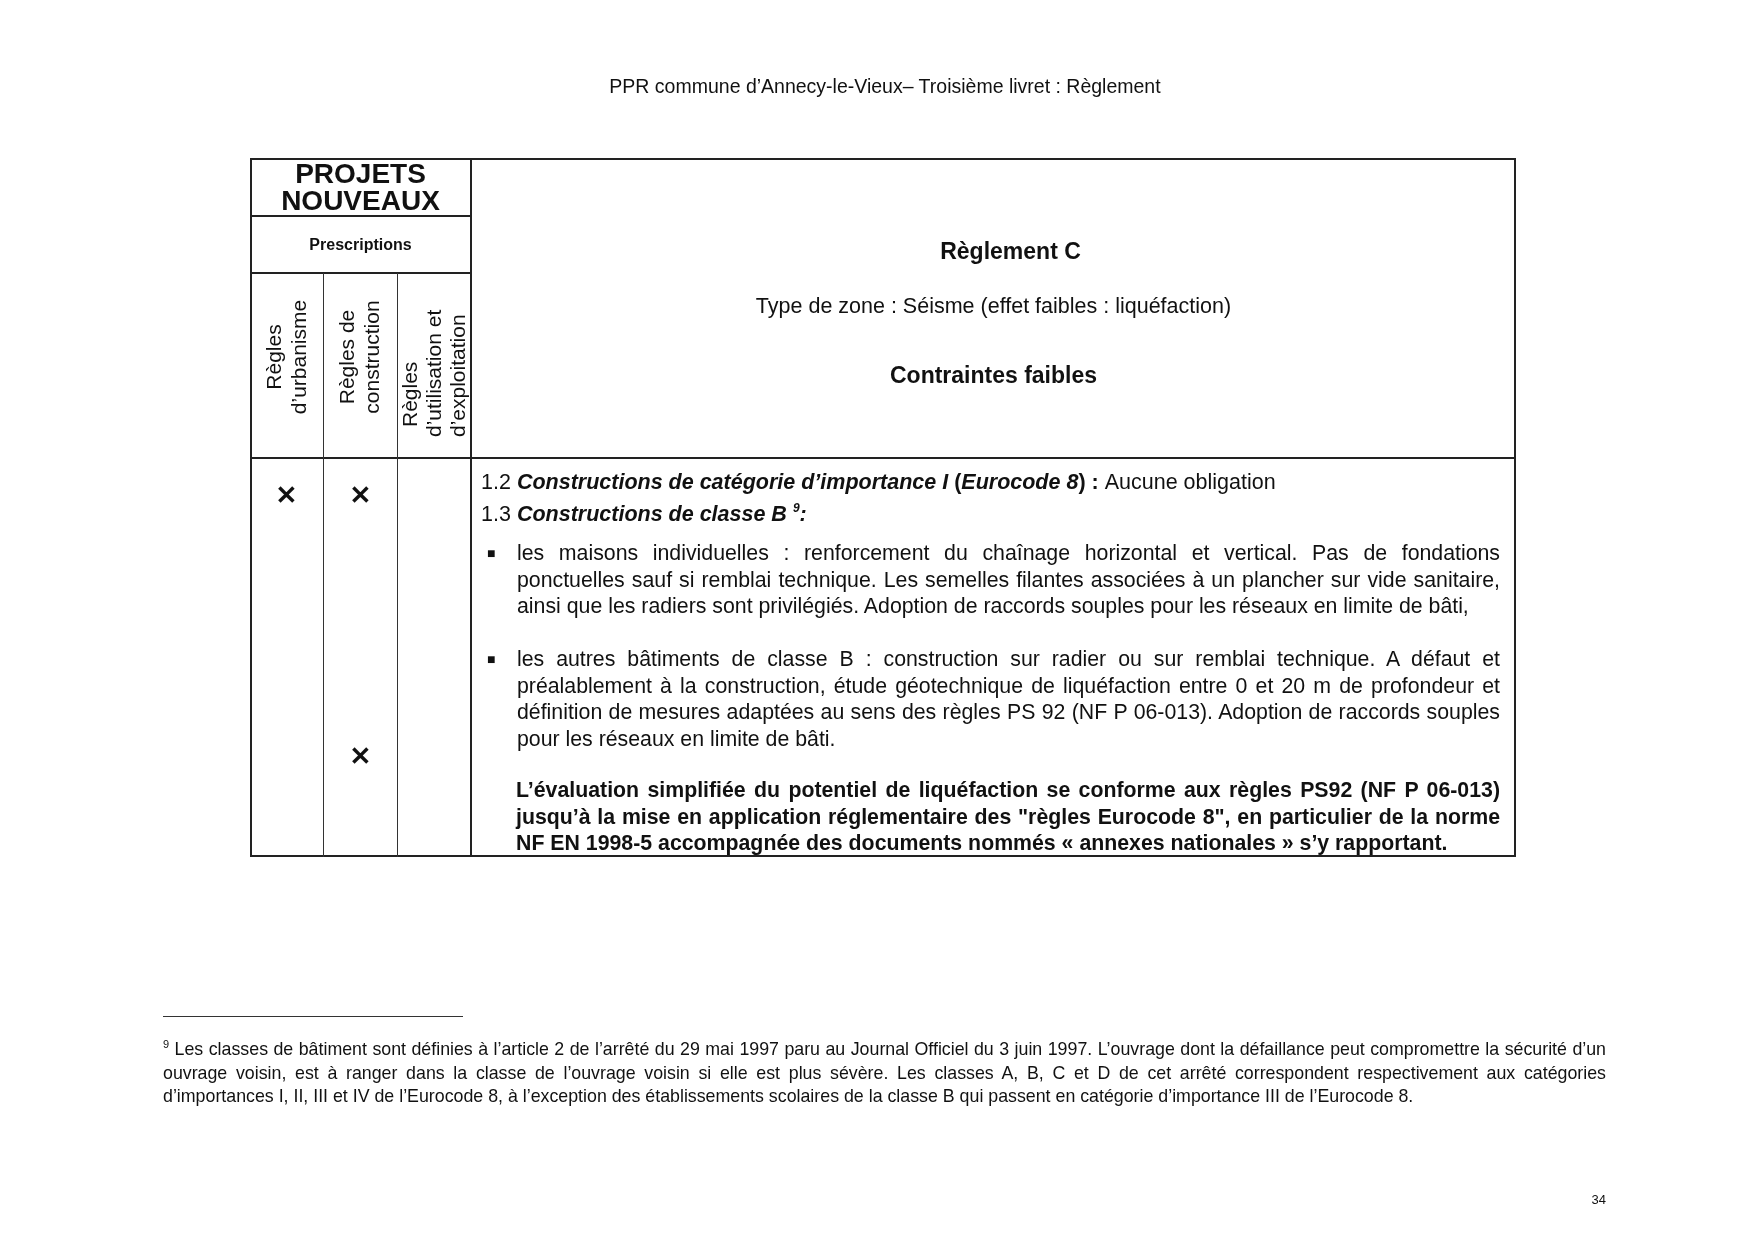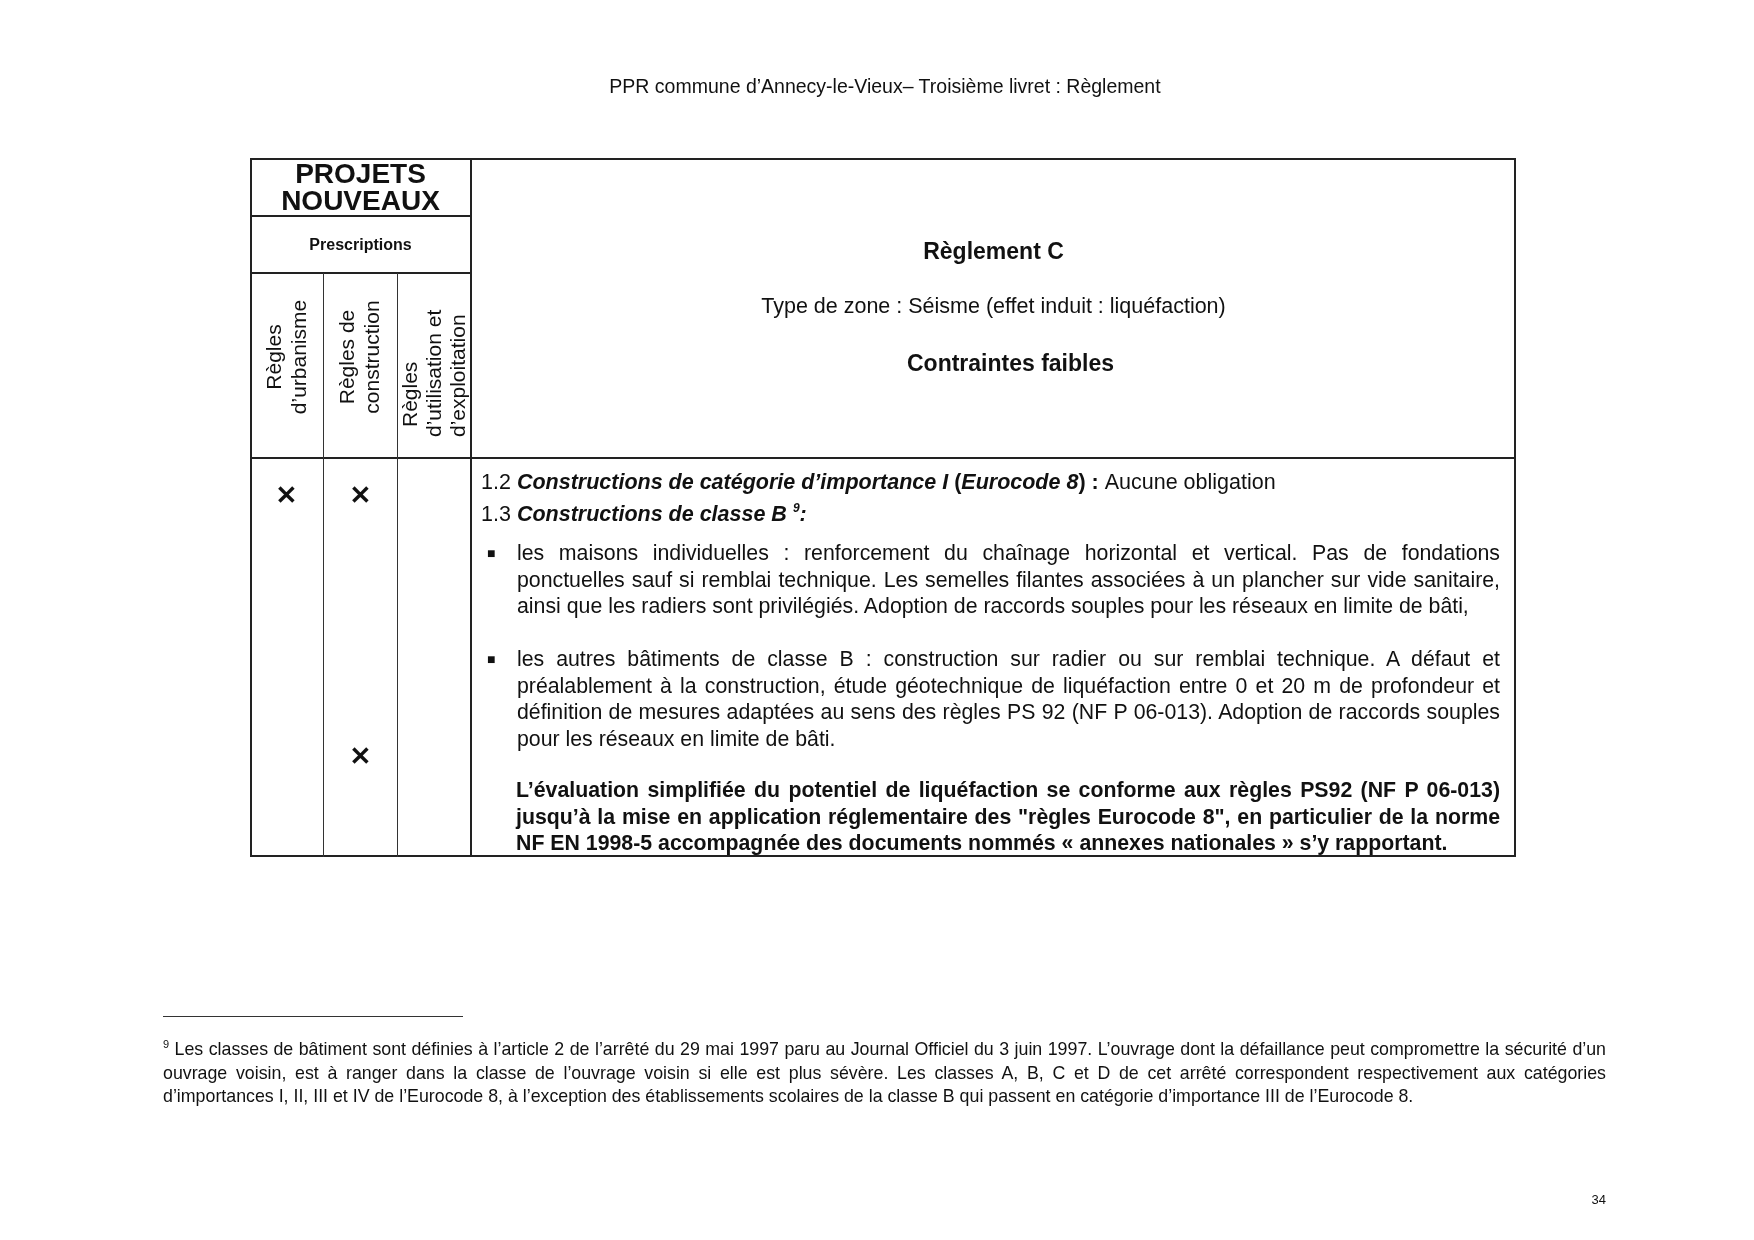--- a/index.html
+++ b/index.html
@@ -55,23 +55,23 @@
 <div class="rot" style="left:334px; top:432px; width:150px;">
   <div>Règles de</div>
   <div>construction</div>
 </div>
 <div class="rot" style="left:398px; top:437px; width:140px; text-align:left; line-height:24px;">
   <div style="padding-left:10px;">Règles</div>
   <div>d’utilisation et</div>
   <div>d’exploitation</div>
 </div>
 
-<div class="title-main" style="top:238px;">Règlement C</div>
-<div class="title-sub" style="top:294px;">Type de zone : Séisme  (effet induit : liquéfaction)</div>
-<div class="title-main" style="top:350px;margin-left:17px;">Contraintes faibles</div>
+<div class="title-main" style="top:238px;margin-left:17px;">Règlement C</div>
+<div class="title-sub" style="top:294px;">Type de zone : Séisme  (effet faibles : liquéfaction)</div>
+<div class="title-main" style="top:362px;">Contraintes faibles</div>
 
 <div class="mark" style="left:250px; top:480px;">✕</div>
 <div class="mark" style="left:324px; top:480px;">✕</div>
 <div class="mark" style="left:324px; top:741px;">✕</div>
 
 <div class="body-line" style="top:461px;"><span>1.2 </span><span class="bi">Constructions de catégorie d’importance I</span><span class="b"> (</span><span class="bi">Eurocode 8</span><span class="b">)  : </span><span>Aucune obligation</span></div>
 
 <div class="body-line" style="top:487px;"><span>1.3 </span><span class="bi">Constructions de classe B </span><sup class="bi">9</sup><span class="bi">:</span></div>
 
 <div class="bullet-item" style="top:540px;">

